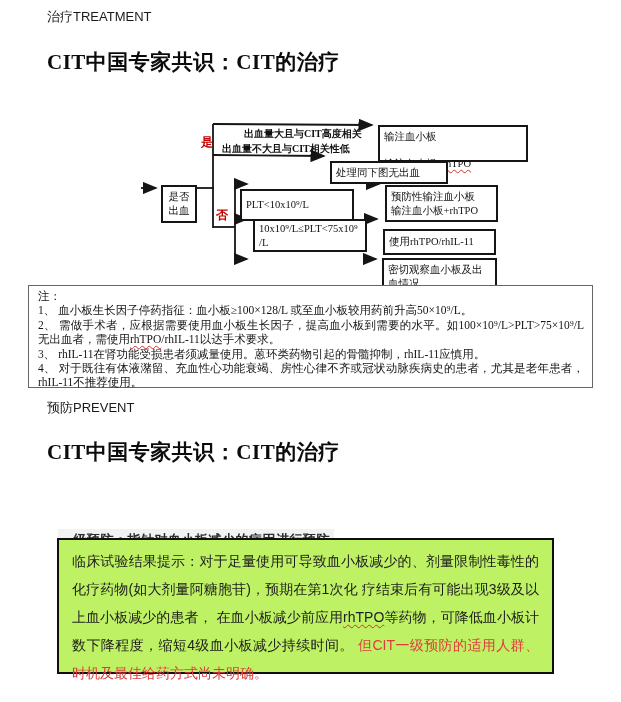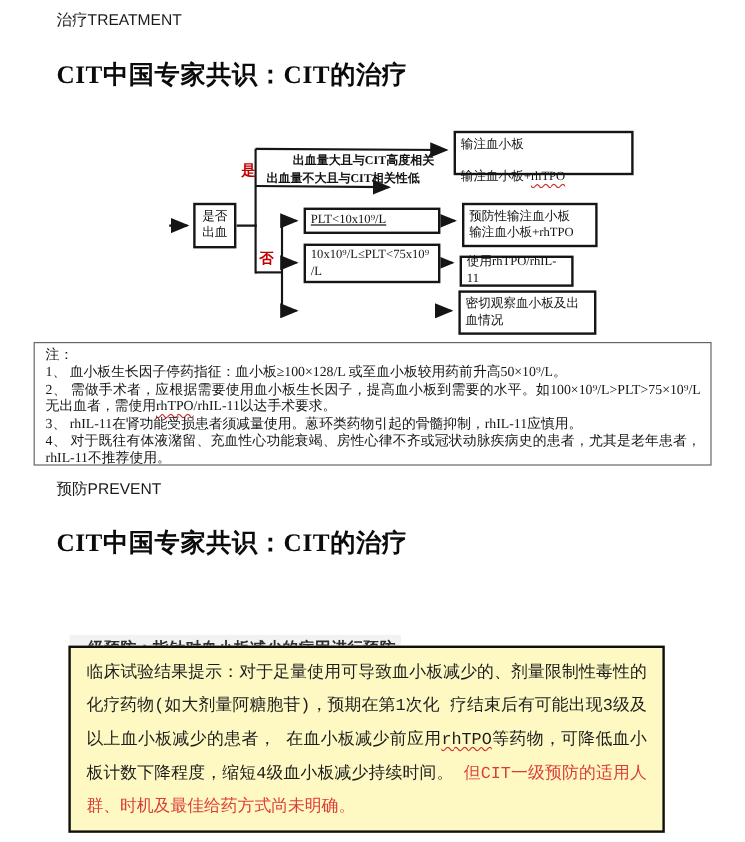--- a/index.html
+++ b/index.html
@@ -15,21 +15,21 @@
     font-size:21px;font-weight:700;color:#0b0b0b;letter-spacing:.5px;
   }
   
   .flowchart{left:60px;top:103px;width:480px;height:182px;}
   .flowchart svg{position:absolute;left:0;top:0;}
   .fbox{
     position:absolute;border:2px solid #151515;background:#fff;
     font-family:"Liberation Serif","DejaVu Serif",serif;
     font-size:10.5px;line-height:1.3;color:#111;
     display:flex;align-items:center;box-sizing:border-box;
-    padding:1px 4px;white-space:pre-line;
+    padding:1px 4px;white-space:pre-line;margin-top:16px;
   }
   .fbox.center{justify-content:center;text-align:right;}
   .flabel{
     position:absolute;font-family:"Liberation Serif","DejaVu Serif",serif;
     font-size:10px;font-weight:700;color:#111;white-space:nowrap;
   }
   .yn{
     position:absolute;font-family:"Liberation Serif","DejaVu Serif",serif;
     font-size:12px;font-weight:700;color:#c00000;
   }
@@ -45,23 +45,23 @@
     font-family:"Liberation Serif","DejaVu Serif",serif;
     font-size:11.5px;line-height:14.4px;color:#141414;text-align:justify;
   }
   .note-line{margin:0;}
   
   .subtitle{
     font-size:13px;font-weight:700;color:#2d2d2d;letter-spacing:.5px;
     background:#f2f2f2;padding:2px 4px 2px 2px;margin-top:34px;
   }
   .para-box{
-    left:57px;top:538px;width:497px;height:156px;box-sizing:border-box;
-    border:2.5px solid #0e0e0e;background:#fef9c3;padding:7px 13px;
-    font-size:14px;line-height:28px;color:#1c1c1c;text-align:justify;font-family:Liberation Mono, monospace;
+    left:57px;top:538px;width:497px;height:136px;box-sizing:border-box;
+    border:2.5px solid #0e0e0e;background:#bef264;padding:7px 13px;
+    font-size:14px;line-height:28px;color:#1c1c1c;text-align:justify;
   }
   .red-text{color:#dd3c3c;}
 </style>
 </head>
 <body>
 
 <div class="abs sec-label" style="left:47px;top:8px;">治疗TREATMENT</div>
 
 <div class="abs big-title" style="left:47px;top:48px;">CIT中国专家共识：CIT的治疗</div>
 
@@ -102,31 +102,32 @@
 
   <div class="flabel" style="left:162px;top:39px;">出血量不大且与CIT相关性低</div>
 
   <div class="fbox" style="left:318px;top:6px;width:150px;height:37px;">
     <div>
       <span>输注血小板</span><br>
       <span>输注血小板+</span><span class="squiggle">rhTPO</span>
     </div>
   </div>
 
+  <div class="fbox" style="left:270px;top:42px;width:118px;height:23px;">处理同下图无出血</div>
 
-  <div class="fbox" style="left:193px;top:70px;width:114px;height:22px;text-decoration:underline;">PLT&lt;10x10⁹/L</div>
+  <div class="fbox" style="left:180px;top:70px;width:114px;height:32px;">PLT&lt;10x10⁹/L</div>
 
   <div class="fbox" style="left:193px;top:100px;width:114px;height:33px;">10x10⁹/L≤PLT&lt;75x10⁹
 /L</div>
 
 
   <div class="fbox" style="left:325px;top:66px;width:113px;height:37px;">预防性输注血小板
 输注血小板+rhTPO</div>
 
-  <div class="fbox" style="left:323px;top:110px;width:95px;height:26px;">使用rhTPO/rhIL-11</div>
+  <div class="fbox" style="left:323px;top:110px;width:113px;height:26px;">使用rhTPO/rhIL-11</div>
 
   <div class="fbox" style="left:322px;top:139px;width:115px;height:37px;">密切观察血小板及出
 血情况</div>
 </div>
 
 <div class="abs note-box">
   <div class="note-line">注：</div>
   <div class="note-line">1、 血小板生长因子停药指征：血小板≥100×128/L 或至血小板较用药前升高50×10⁹/L。</div>
   <div class="note-line">
     <span>2、 需做手术者，应根据需要使用血小板生长因子，提高血小板到需要的水平。如100×10⁹/L&gt;PLT&gt;75×10⁹/L无出血者，需使用</span><span class="squiggle">rhTPO</span><span>/rhIL-11以达手术要求。</span>

